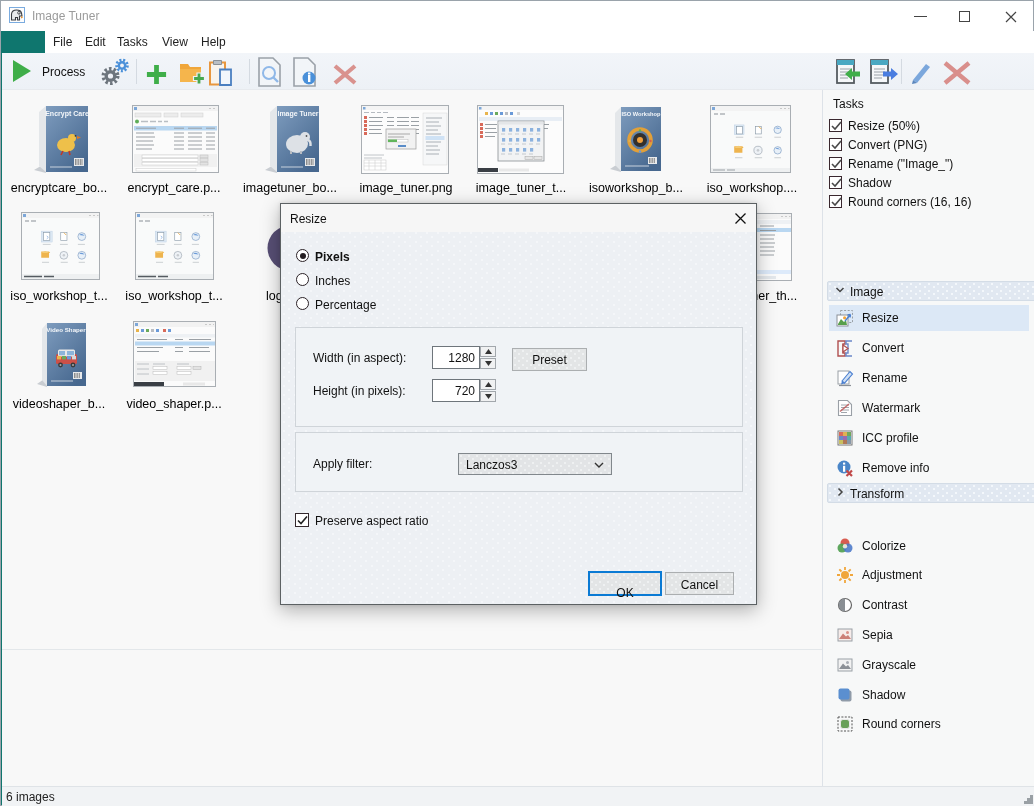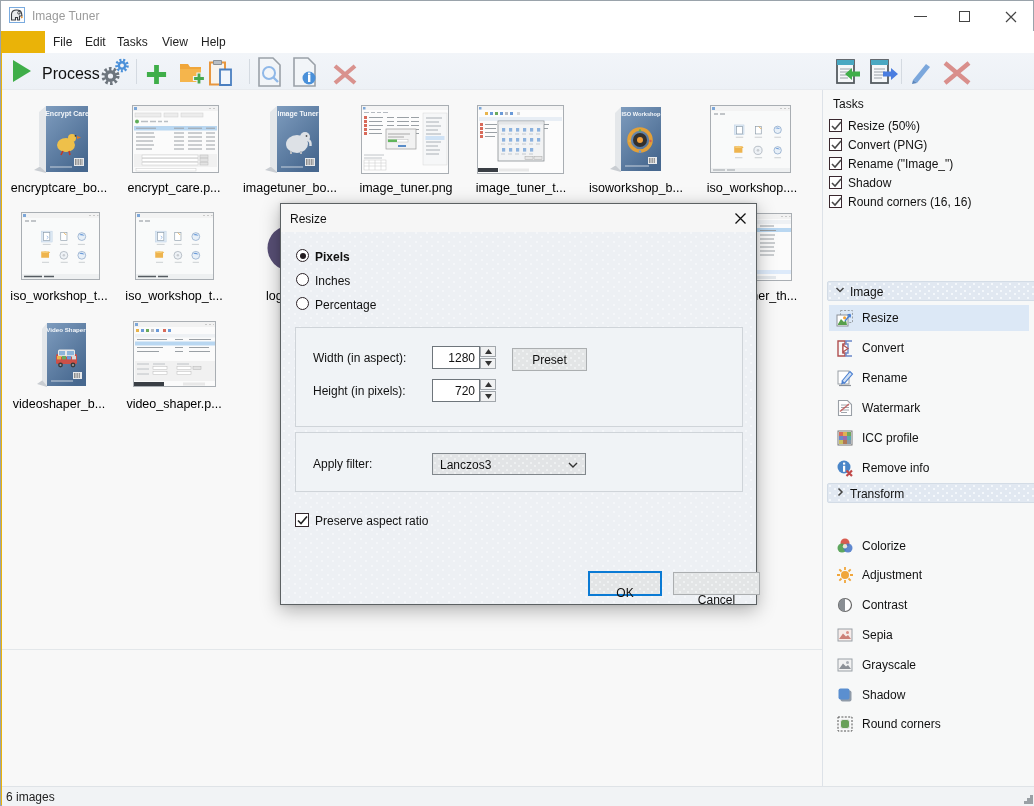--- a/index.html
+++ b/index.html
@@ -1,16 +1,16 @@
 <!DOCTYPE html>
 <html><head><meta charset="utf-8">
 <style>
 *{margin:0;padding:0;box-sizing:border-box;font-family:"Liberation Sans",sans-serif;}
 html,body{width:1034px;height:806px;overflow:hidden;}
-.win{position:absolute;left:0;top:0;width:1034px;height:806px;background:#eab308;border:1px solid #9aa3ab;}
+.win{position:absolute;left:0;top:0;width:1034px;height:806px;background:#0f766e;border:1px solid #9aa3ab;}
 .abs{position:absolute;}
 
 .titlebar{position:absolute;left:0;top:0;width:100%;height:30px;background:#ffffff;}
 .title-text{position:absolute;left:31px;top:8px;font-size:12px;color:#9b9b9b;}
 
 .menubar{position:absolute;left:0;top:30px;width:100%;height:22px;background:#ffffff;font-size:12px;color:#222;margin-left:44px;}
 .menubar span{position:absolute;top:4px;}
 
 .toolbar{position:absolute;left:1px;top:52px;width:1032px;height:37px;background:linear-gradient(#f2f5f9,#edf1f6);border-bottom:1px solid #e7eaee;}
 .tsep{position:absolute;top:6px;width:1px;height:25px;background:#d4dae1;}
@@ -43,21 +43,21 @@
 .radio{position:absolute;width:13px;height:13px;border:1px solid #2b2227;border-radius:50%;background:#fff;}
 .radio.on::after{content:"";position:absolute;left:2.5px;top:2.5px;width:6px;height:6px;border-radius:50%;background:#241d21;}
 .rlabel{position:absolute;font-size:12px;color:#111;}
 .group{position:absolute;left:14px;width:448px;background:#f0f3f6;border:1px solid #cfd4d9;}
 .dlabel{position:absolute;font-size:12px;color:#111;}
 .dinput{position:absolute;width:48px;height:23px;background:#fff;border:1px solid #6e757b;font-size:12px;color:#111;text-align:right;padding:4px 4px 0 0;}
 .spin{position:absolute;width:16px;height:23px;}
 .spin .up,.spin .dn{position:absolute;left:0;width:16px;height:11px;background:#f0f1f2;border:1px solid #a2a7ac;}
 .spin .up{top:0;} .spin .dn{top:12px;}
 .btn{position:absolute;background-color:#e3e5e6;background-image:radial-gradient(circle at 2px 2px, #eff1f2 1.1px, transparent 1.3px),radial-gradient(circle at 6px 5px, #eff1f2 1.1px, transparent 1.3px);background-size:8px 7px;border:1px solid #abaeb0;font-size:12px;color:#111;text-align:center;}
-.drop{position:absolute;background-color:#e2e4e6;background-image:radial-gradient(circle at 2px 2px, #eef0f1 1.1px, transparent 1.3px),radial-gradient(circle at 6px 5px, #eef0f1 1.1px, transparent 1.3px);background-size:8px 7px;border:1px solid #81878c;font-size:12px;color:#111;}
+.drop{position:absolute;background-color:#e2e4e6;background-image:radial-gradient(circle at 2px 2px, #eef0f1 1.1px, transparent 1.3px),radial-gradient(circle at 6px 5px, #eef0f1 1.1px, transparent 1.3px);background-size:8px 7px;border:1px solid #81878c;font-size:12px;color:#111;margin-left:26px;}
 .dchk{position:absolute;width:14px;height:14px;background:#fff;border:1px solid #33282d;}
 </style></head>
 <body>
 <div class="win">
 
   <div class="titlebar">
     <svg class="abs" style="left:8px;top:6px" width="16" height="16" viewBox="0 0 16 16">
       <rect x="0.5" y="0.5" width="15" height="15" fill="#fdfdfd" stroke="#7aabdf"></rect>
       <path d="M2.5 13 L2.5 7 Q3 3 7.5 3 Q12 3 12.5 6 L13 9 L10.5 9 L10.5 13 L8.5 13 L8.5 10.5 L6.5 10.5 L6.5 13 Z" fill="#e8eaec" stroke="#3a3d42" stroke-width="1.1"></path>
       <circle cx="10" cy="5.8" r="1.4" fill="#fff" stroke="#3a3d42" stroke-width="0.8"></circle>
@@ -77,21 +77,21 @@
     <span style="left:40px">Edit</span>
     <span style="left:72px">Tasks</span>
     <span style="left:117px">View</span>
     <span style="left:156px">Help</span>
   </div>
 
   <div class="toolbar">
     <svg class="abs" style="left:9px;top:5px" width="22" height="26" viewBox="0 0 22 26">
         <path d="M2 2 L20 13 L2 24 Z" fill="#3fae49"></path>
       </svg>
-    <span class="abs" style="left:40px;top:12px;font-size:16px;color:#111">Process</span>
+    <span class="abs" style="left:40px;top:12px;font-size:12px;color:#111">Process</span>
     <svg class="abs" style="left:97px;top:4px" width="32" height="30" viewBox="0 0 32 30">
       <circle cx="11.5" cy="19" r="7.2" fill="none" stroke="#6d757d" stroke-width="3.6" stroke-dasharray="2.5 2.1"></circle>
       <circle cx="11.5" cy="19" r="6" fill="#6d757d"></circle>
       <circle cx="11.5" cy="19" r="2.6" fill="#eff2f7"></circle>
       <circle cx="23" cy="8.5" r="5.4" fill="none" stroke="#4a90d9" stroke-width="2.8" stroke-dasharray="2 1.7"></circle>
       <circle cx="23" cy="8.5" r="4.4" fill="#4a90d9"></circle>
       <circle cx="23" cy="8.5" r="1.9" fill="#eff2f7"></circle>
     </svg>
     <div class="tsep" style="left:134px"></div>
     <svg class="abs" style="left:143px;top:10px" width="23" height="23" viewBox="0 0 24 24">
@@ -768,15 +768,15 @@
           <path d="M1 1 L5 5 L9 1" fill="none" stroke="#333" stroke-width="1.4"></path>
         </svg>
     </div>
     <div class="dchk" style="left:14px;top:309px">
         <svg class="abs" style="left:1px;top:2px" width="11" height="9" viewBox="0 0 11 9">
           <path d="M1 4.5 L4 7.5 L10 0.5" fill="none" stroke="#222" stroke-width="1.6"></path>
         </svg>
       </div>
     <span class="dlabel" style="left:34px;top:310px">Preserve aspect ratio</span>
     <div class="btn" style="left:307px;top:367px;width:74px;height:25px;border:2px solid #0a7ad4;padding-top:13px">OK</div>
-    <div class="btn" style="left:392px;top:368px;width:87px;height:23px;padding-top:20px">Cancel</div>
+    <div class="btn" style="left:384px;top:368px;width:69px;height:23px;padding-top:5px">Cancel</div>
   </div>
 </div>
 
 </body></html>

